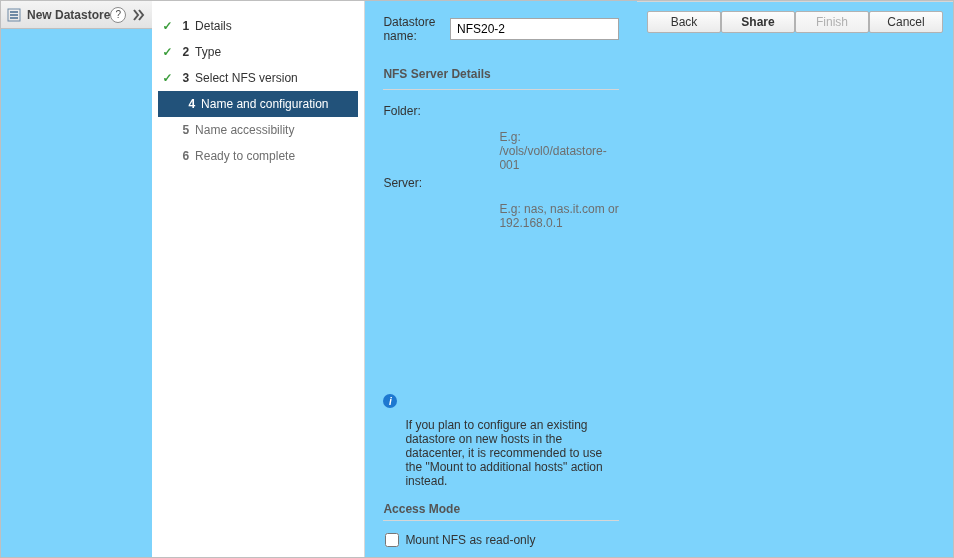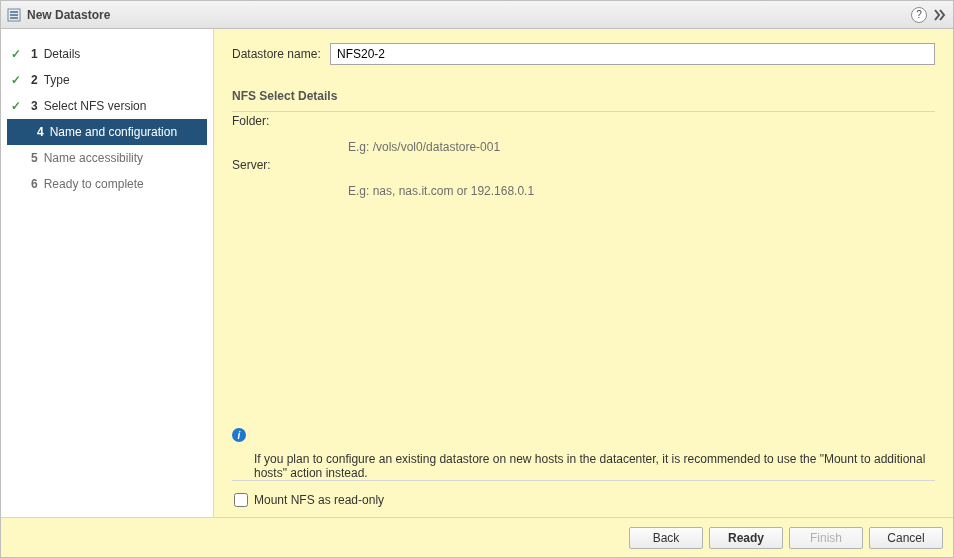--- a/index.html
+++ b/index.html
@@ -1,17 +1,17 @@
 <!DOCTYPE html>
 <html><head>
 <meta charset="utf-8">
 <style>
   * { box-sizing: border-box; font-family: Arial, Helvetica, sans-serif; }
   body { margin: 0; background: #fff; font-size: 12px; color: #333; }
-  .dialog { width: 954px; height: 558px; border: 1px solid #bfbfbf; display: flex; flex-direction: column; background: #fef9c3; }
+  .dialog { width: 954px; height: 558px; border: 1px solid #bfbfbf; display: flex; flex-direction: row; background: #7dd3fc; }
   .titlebar { height: 28px; background: linear-gradient(#f4f4f4, #e3e3e3); border-bottom: 1px solid #bfbfbf; display: flex; align-items: center; padding: 0 6px; }
   .titlebar .icon { width: 14px; height: 14px; margin-right: 6px; display: inline-flex; align-items: center; justify-content: center; }
   .titlebar .title { font-weight: bold; color: #444; flex: 1; }
   .titlebar .right-icons { display: flex; align-items: center; gap: 6px; }
   .help-icon { width: 16px; height: 16px; border: 1px solid #8a8a8a; border-radius: 50%; display: inline-flex; align-items: center; justify-content: center; font-size: 10px; color: #4b4b4b; cursor: pointer; background:#fff;}
   .maximize-icon svg { display:block; }
   .content { flex: 1; display: flex; overflow: hidden; }
   .sidebar { width: 213px; border-right: 1px solid #d8d8d8; background: #fff; padding-top: 12px; }
   .step { display: flex; align-items: center; height: 26px; padding: 0 10px; color: #555; cursor: pointer; }
   .step .check { width: 16px; color: #3a9c3a; font-weight: bold; margin-right: 4px; font-size: 12px; }
@@ -19,30 +19,30 @@
   .step.done { color: #333; }
   .step.current { background: #22527a; color: #fff; margin: 0 6px; border-radius: 0; }
   .step.current .num { color: #fff; }
   .step.pending { color: #6e6e6e; }
   .step.pending .check { visibility: hidden; }
   .main { flex: 1; display: flex; flex-direction: column; padding: 14px 18px 10px 18px; overflow:hidden;}
   .formrow { display: flex; align-items: center; margin-bottom: 10px; }
   .formrow label { width: 98px; color: #333; }
   .formrow input[type=text] { flex: 1; height: 22px; border: 1px solid #a6a6a6; padding: 0 6px; font-size: 12px; }
   .section-title { color: #555; font-weight: bold; border-bottom: 0 solid #ddd; padding-bottom: 4px; margin-top: 14px; }
-  .section-box { border: 1px solid #d6d6d6; border-left: none; border-right: none; border-bottom: none; margin-top: 4px; padding-top: 2px; }
+  .section-box { border: 1px solid #d6d6d6; border-left: none; border-right: none; border-bottom: none; margin-top: 4px; padding-top: 14px; }
   .hint { color: #6e6e6e; margin-left: 116px; padding: 2px 0 4px 0; }
   .spacer { flex: 1; }
   .info-row { display: flex; align-items: flex-start; gap: 8px; margin-top: 6px; }
   .info-icon { width: 14px; height: 14px; background: #1e78d0; color: #fff; border-radius: 50%; display: inline-flex; align-items: center; justify-content: center; font-size: 10px; font-weight: bold; font-style: italic; flex-shrink:0; margin-top:1px;}
   .info-text { color: #333; flex:1;margin-top:25px; }
   .access-title { color: #555; font-weight: bold; margin-top: 14px; padding-bottom: 4px;}
   .access-box { border-top: 1px solid #d6d6d6; padding-top: 12px; }
   .checkbox-row { display: flex; align-items: flex-start; gap: 6px; padding-left: 2px; }
-  .footer { height: 40px; border-top: 1px solid #d6d6d6; display: flex; align-items: center; justify-content: flex-end; padding: 0 10px; gap: 6px; }
+  .footer { height: 40px; border-top: 1px solid #d6d6d6; display: flex; align-items: center; justify-content: flex-end; padding: 0 10px; }
   .btn { min-width: 74px; height: 22px; background: linear-gradient(#fdfdfd, #ebebeb); border: 1px solid #b2b2b2; border-radius: 2px; font-size: 12px; color: #333; cursor: pointer; }
   .btn.disabled { color: #b0b0b0; cursor: default; background: linear-gradient(#fafafa,#f0f0f0); }
   .btn.primary { font-weight: bold; }
   input[type=checkbox]{ width:14px; height:14px; margin:0;}
 </style>
 </head>
 <body>
 
 <div class="dialog">
   <div class="titlebar">
@@ -99,47 +99,48 @@
         <span>Ready to complete</span>
       </div>
     </div>
 
     <div class="main">
       <div class="formrow">
         <label>Datastore name:</label>
         <input type="text" value="NFS20-2" style="">
       </div>
 
-      <div class="section-title">NFS Select Details</div>
+      <div class="section-title">NFS Server Details</div>
       <div class="section-box">
         <div class="formrow">
           <label>Folder:</label>
         </div>
         <div class="hint">E.g: /vols/vol0/datastore-001</div>
         <div class="formrow">
           <label>Server:</label>
         </div>
         <div class="hint">E.g: nas, nas.it.com or 192.168.0.1</div>
       </div>
 
       <div class="spacer"></div>
 
       <div class="info-row">
         <span class="info-icon">i</span>
         <span class="info-text">If you plan to configure an existing datastore on new hosts in the datacenter, it is recommended to use the "Mount to additional hosts" action instead.</span>
       </div>
 
+      <div class="access-title">Access Mode</div>
       <div class="access-box">
         <div class="checkbox-row">
           <input type="checkbox" style="">
           <span>Mount NFS as read-only</span>
         </div>
       </div>
     </div>
   </div>
 
   <div class="footer">
     <button class="btn">Back</button>
-    <button class="btn primary">Ready</button>
+    <button class="btn primary">Share</button>
     <button class="btn disabled">Finish</button>
     <button class="btn">Cancel</button>
   </div>
 </div>
 
 </body></html>

